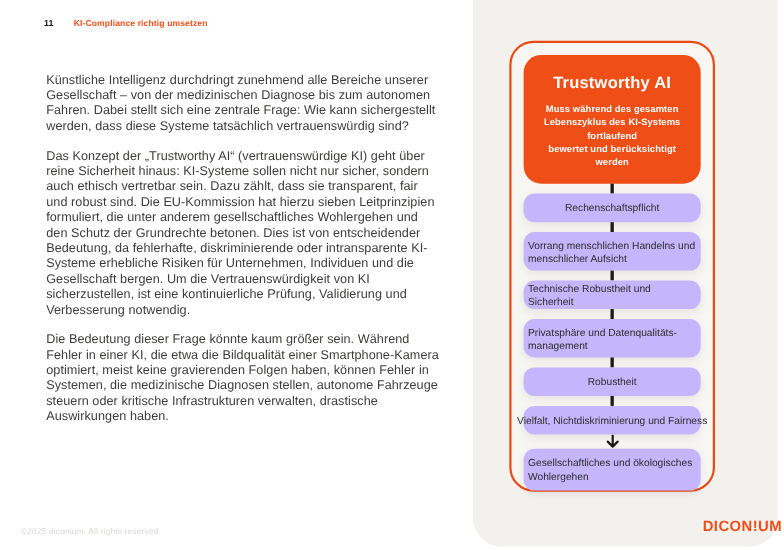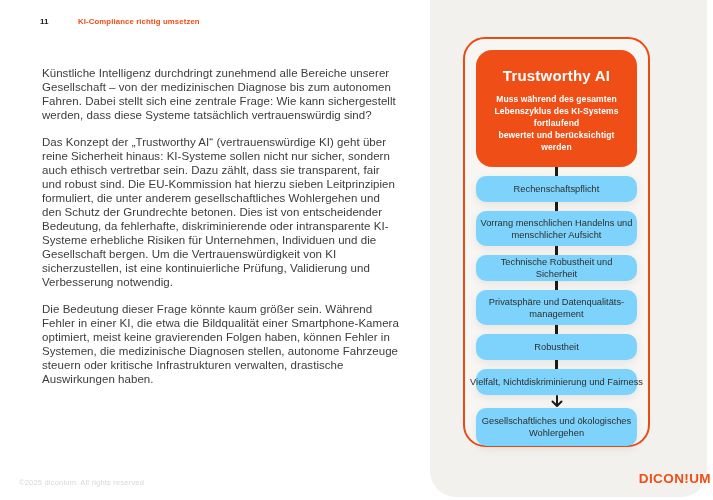--- a/index.html
+++ b/index.html
@@ -21,21 +21,21 @@
     background: #F2F1EE;
     border-radius: 0 0 26px 26px;
   }
 
   
   .page-number {
     position: absolute; left: 40px; top: 17px;
     font-size: 8px; font-weight: bold; color: #1d1d1b;
   }
   .header-title {
-    position: absolute; left: 78px; top: 17px;
+    position: absolute; left: 67px; top: 17px;
     font-size: 7.8px; font-weight: bold; color: #EF4E16;
     letter-spacing: 0.1px;
   }
 
   
   .article {
     position: absolute; left: 42px; top: 66px; width: 358px;
   }
   .article h1 {
     font-size: 21px; line-height: 24px; font-weight: bold;
@@ -81,25 +81,24 @@
     width: 2.5px; height: 9px; background: #1a1a1a;
     flex: 0 0 auto;
   }
   .arrow-down {
     width: 14px; height: 13px; flex: 0 0 auto;
     display: block;
   }
 
   .step {
     width: 100%;
-    background: #7dd3fc;
+    background: #c4b5fd;
     border-radius: 10px;
     box-shadow: 0 3px 8px rgba(80,75,70,0.10);
     display: flex; align-items: center; justify-content: center;
-    text-align: center;
     font-size: 9.3px; line-height: 12px; font-weight: 500;
     color: #2e2e2c;
     padding: 4px 4px;
     min-height: 26px;
   }
   .step.two-line { min-height: 35px; }
   .step.last { min-height: 38px; }
   .step.nowrap { white-space: nowrap; }
 
   

